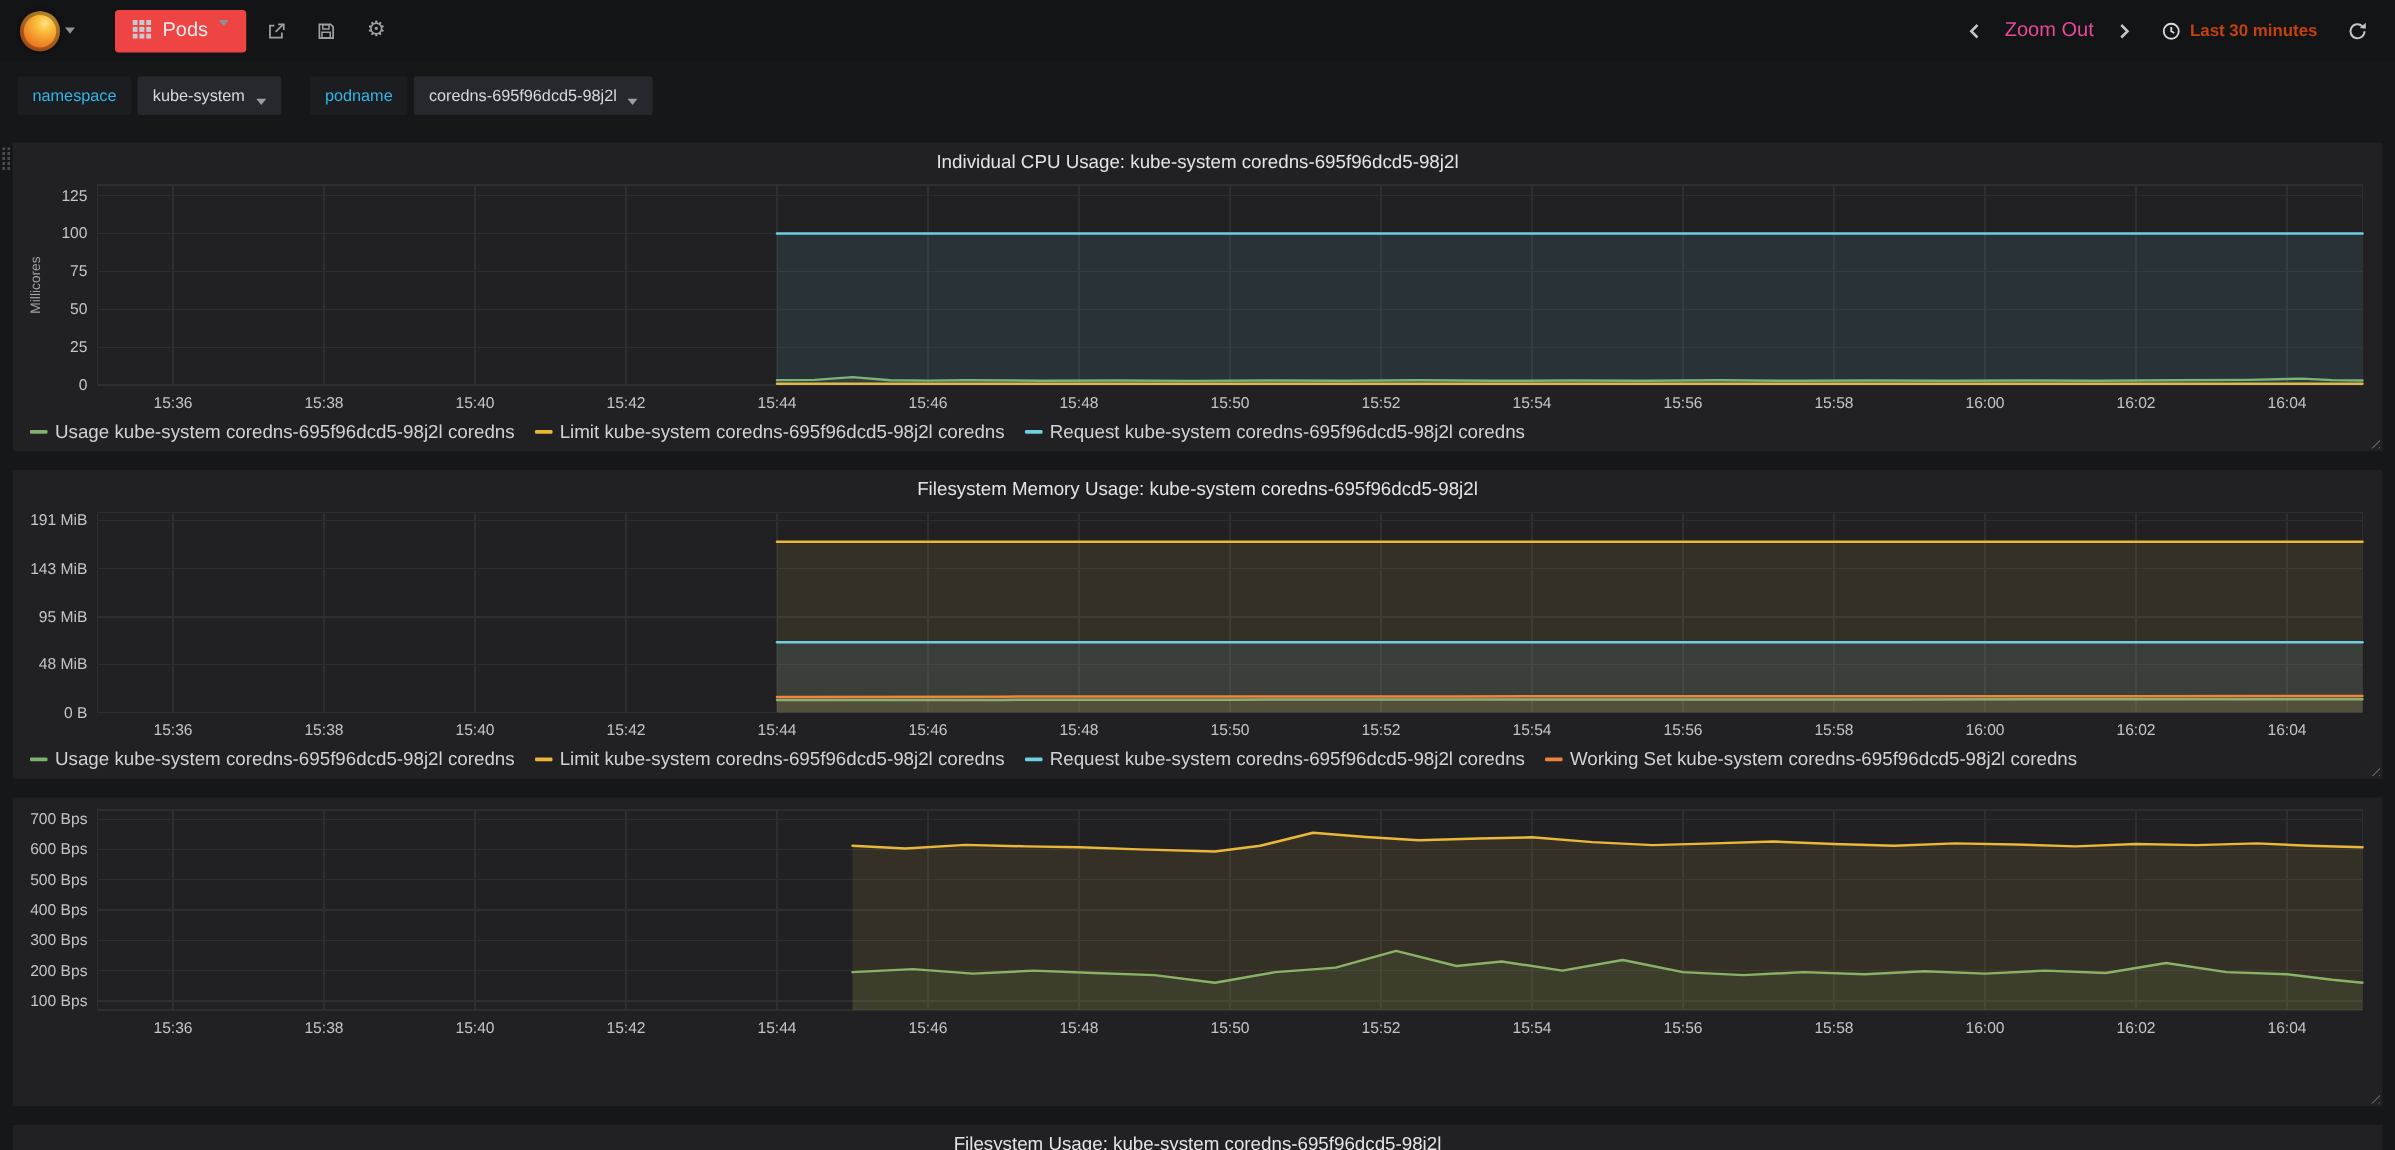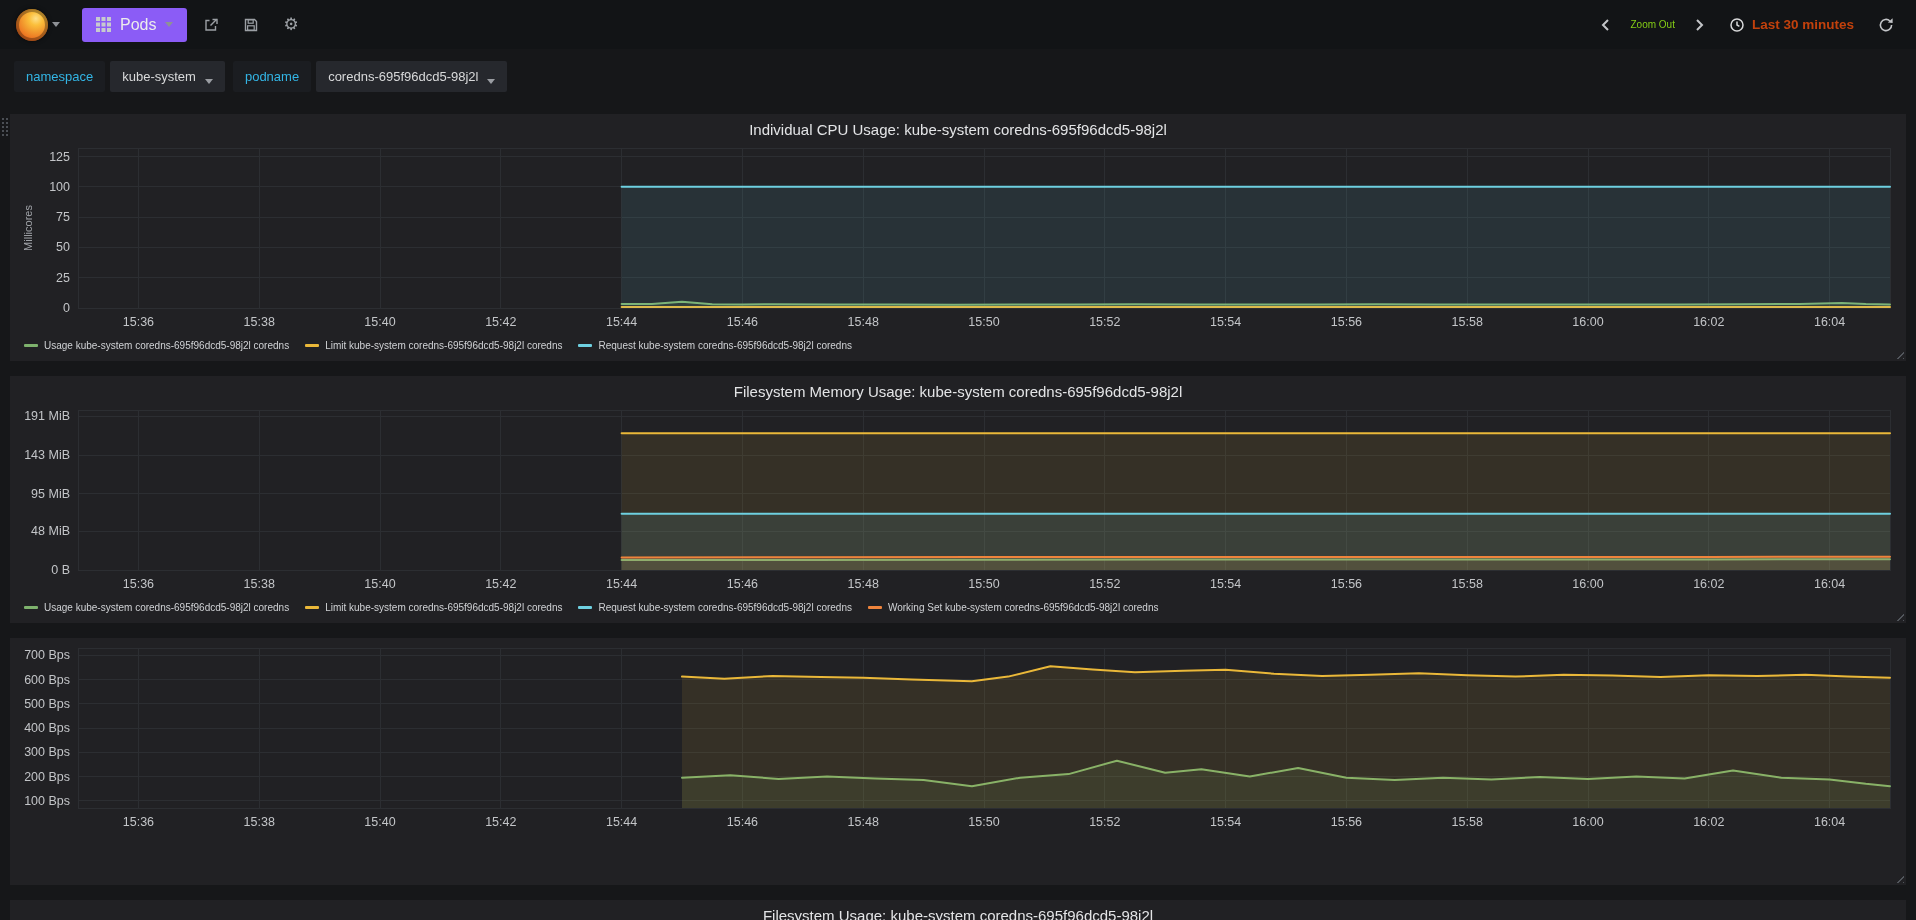--- a/index.html
+++ b/index.html
@@ -12,47 +12,47 @@
   }
   
   .navbar{height:49px;background:#121416;display:flex;align-items:center;padding:0 14px;gap:8px}
   .logo-btn{display:flex;align-items:center;gap:4px;cursor:pointer;padding:4px 2px}
   .logo-circle{
     width:32px;height:32px;border-radius:50%;
     background:radial-gradient(circle at 62% 30%,#fde08a 0%,#fbbf3b 22%,#f29a2e 45%,#ec6d1f 72%,#cf4e17 100%);
     box-shadow:inset 0 0 0 3px rgba(30,20,10,.35), 0 0 4px rgba(0,0,0,.6);
   }
   .caret{width:0;height:0;border-left:4px solid transparent;border-right:4px solid transparent;border-top:5px solid #8e9196;display:inline-block}
-  .pods-btn{display:flex;align-items:center;gap:9px;background:#8b5cf6;border-radius:3px;padding:8px 14px;margin-left:12px;cursor:pointer}
+  .pods-btn{display:flex;align-items:flex-start;gap:9px;background:#ef4444;border-radius:3px;padding:8px 14px;margin-left:22px;cursor:pointer}
   .pods-btn .title{font-size:16px;color:#ececec;font-weight:500}
   .icon-btn{background:none;border:none;padding:7px 8px;cursor:pointer;display:flex;align-items:center;color:#9ca0a5}
   .icon-btn svg{display:block}
   .gear-glyph{font-size:17px;color:#9ca0a5;line-height:1;font-family:"DejaVu Sans",sans-serif}
   .nav-spacer{flex:1}
-  .zoom-out{font-size:10px;color:#84cc16;cursor:pointer;padding:0 4px}
+  .zoom-out{font-size:16px;color:#ec4899;cursor:pointer;padding:0 4px}
   .time-picker{display:flex;align-items:center;gap:7px;cursor:pointer;padding:6px 8px}
   .time-picker .label{font-size:13.5px;font-weight:600;color:#c2410c}
   
-  .submenu{display:flex;gap:8px;padding:12px 14px 14px;align-items:center}
+  .submenu{display:flex;gap:23px;padding:12px 14px 14px;align-items:center}
   .var-group{display:flex;align-items:center;gap:5px}
   .var-label{background:#1b1d21;color:#33b5e5;font-size:13px;padding:8px 12px;border-radius:2px}
   .var-value{background:#26282d;color:#d8d9da;font-size:13px;padding:8px 12px;border-radius:2px;display:flex;align-items:flex-end;gap:9px;cursor:pointer}
   .var-value .caret{border-top-color:#9a9da2}
   
   .dashboard{padding:8px 10px 0}
   .panel{background:#212124;height:247px;margin-bottom:15px;padding:4px 10px 0;position:relative}
   .panel-title{text-align:center;font-size:15px;font-weight:400;color:#e3e4e6;height:24px;line-height:24px;cursor:pointer;white-space:nowrap;overflow:hidden}
   svg.chart{display:block}
   svg text{font-family:"Liberation Sans","DejaVu Sans",sans-serif}
   .grid{stroke:#2c2e32;stroke-width:1}
   .plot-border{stroke:#2c2e32;stroke-width:1;fill:none}
   .tick{fill:#c3c5c8;font-size:12.5px}
   .axis-label{fill:#9fa2a7;font-size:11px}
   .legend{display:flex;align-items:center;height:22px;padding-left:4px;flex-wrap:nowrap;overflow:hidden}
-  .legend-item{display:inline-flex;align-items:center;margin-right:16px;cursor:pointer;font-size:10px;color:#d0d2d5;white-space:nowrap}
+  .legend-item{display:inline-flex;align-items:center;margin-right:16px;cursor:pointer;font-size:15px;color:#d0d2d5;white-space:nowrap}
   .legend-dash{display:inline-block;width:14px;height:3px;border-radius:1px;margin-right:6px}
   .resize-handle{
     position:absolute;right:2px;bottom:2px;width:11px;height:11px;cursor:nwse-resize;
     clip-path:polygon(100% 0,100% 100%,0 100%);
     background:repeating-linear-gradient(-45deg,#52565c 0 1px,transparent 1px 4px);
   }
   .drag-handle{position:absolute;left:2px;top:118px;width:7px;height:18px;display:flex;gap:2px;cursor:move}
   .drag-handle i{width:2px;height:100%;background:repeating-linear-gradient(to bottom,#4a4e54 0 2px,transparent 2px 4px)}
 </style>
 </head>

